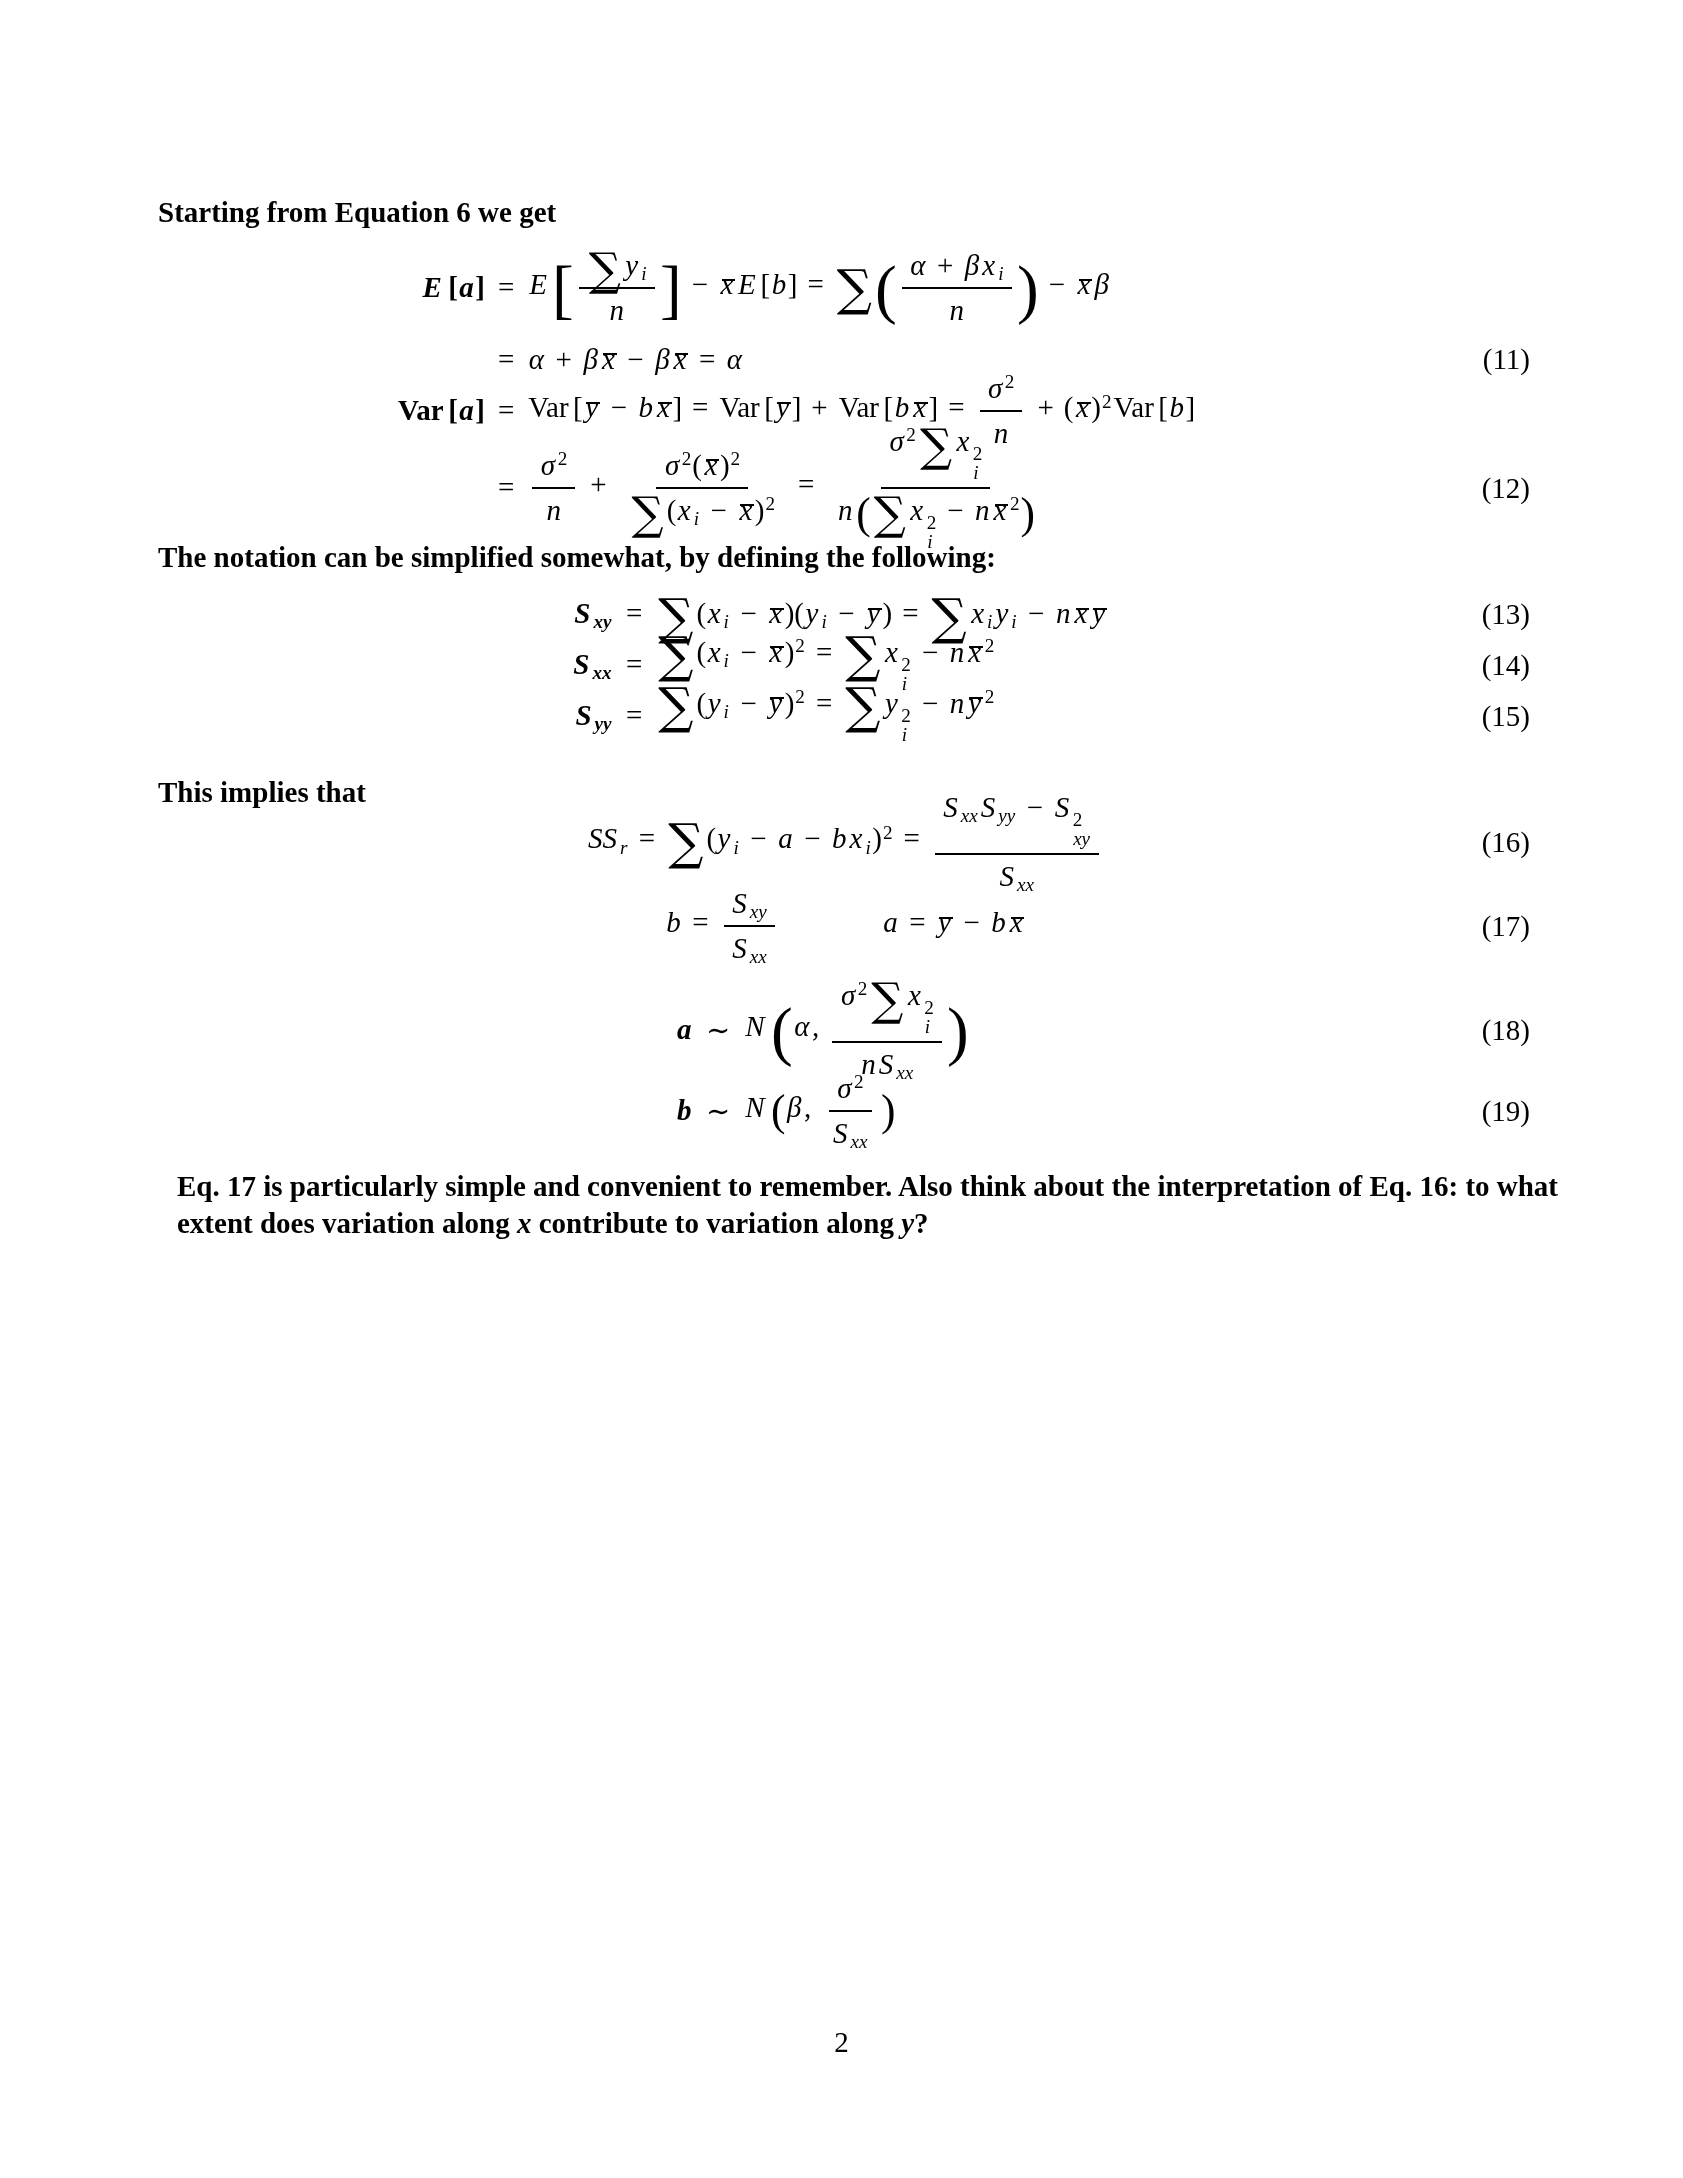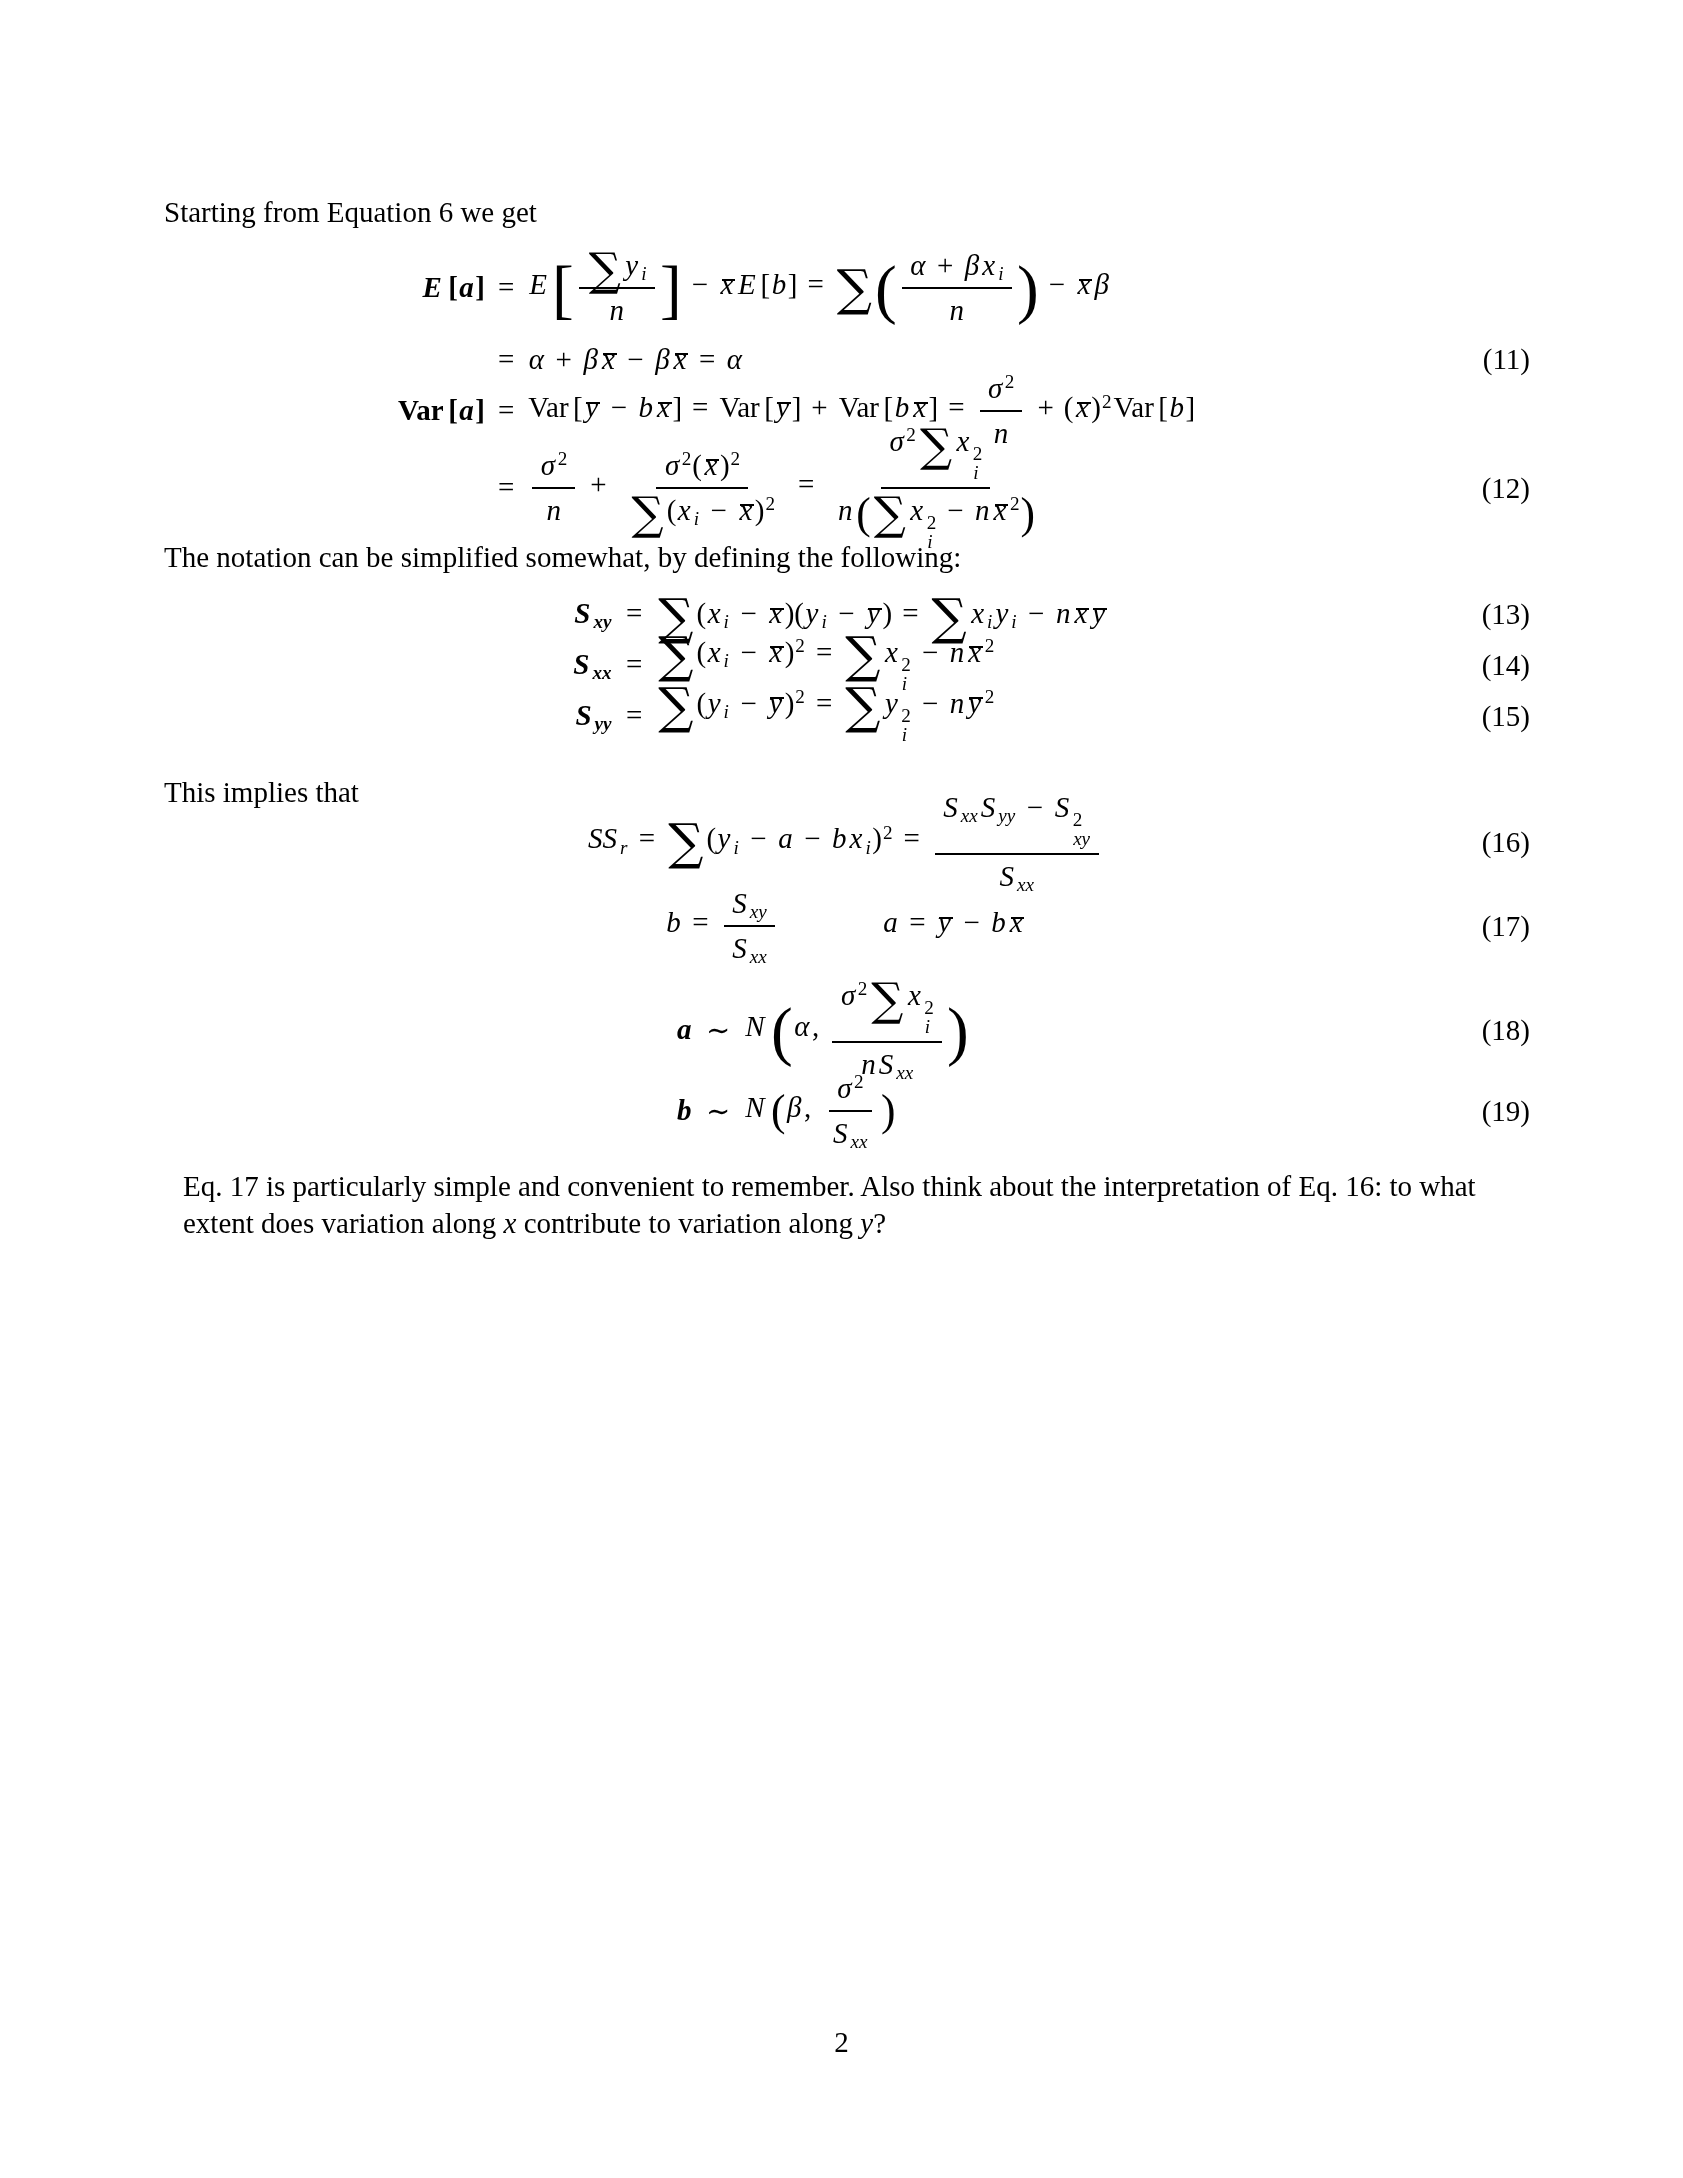--- a/index.html
+++ b/index.html
@@ -1,19 +1,19 @@
 <!DOCTYPE html>
 <html><head>
 <meta charset="utf-8">
 <style>
   html,body{margin:0;padding:0;background:#ffffff;}
   .page{position:relative;width:1683px;height:2178px;background:#ffffff;overflow:hidden;
         font-family:"Liberation Serif","DejaVu Serif","DejaVu Sans",serif;color:#000;font-size:29px;}
   .content{position:absolute;left:158px;top:0;width:1374px;}
-  .para{position:absolute;left:6px;line-height:37px;}
+  .para{position:absolute;left:0;line-height:37px;font-weight:bold;}
   .line{white-space:nowrap;}
   .para i{font-style:italic;}
   .eqblock{position:absolute;left:0;width:1374px;}
   .arow{position:relative;display:flex;align-items:center;}
   .crow{position:relative;display:flex;align-items:center;justify-content:center;}
   .lhs{flex:0 0 auto;text-align:right;font-weight:bold;}
   .wA{width:327px;} .wB{width:455px;} .wE{width:535px;}
   .rhs{flex:0 0 auto;text-align:left;}
   .tag{position:absolute;right:2px;top:50%;transform:translateY(-50%);font-style:normal;font-family:Liberation Serif, serif;}
   .pageno{position:absolute;left:0;top:2026px;width:1683px;text-align:center;}

